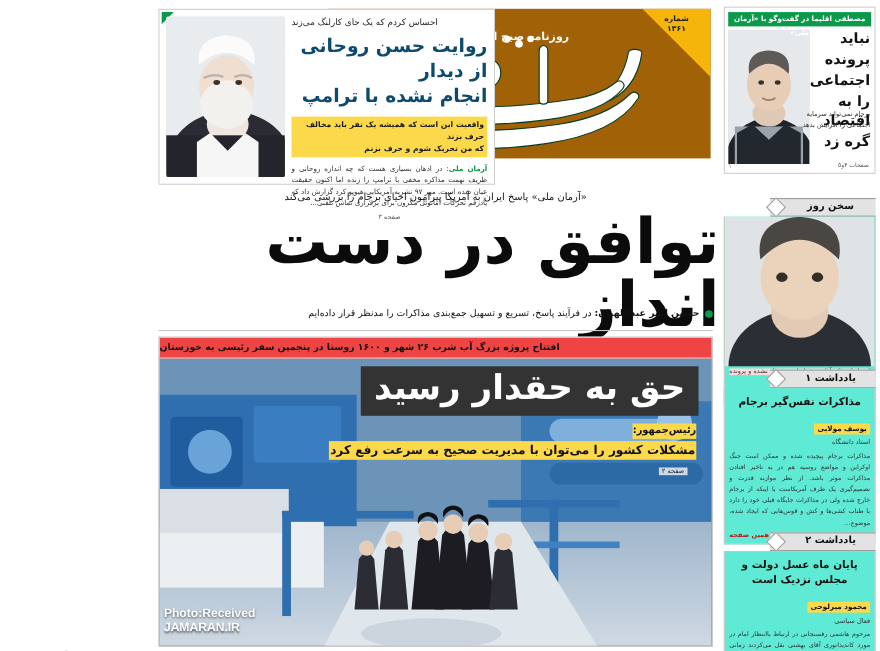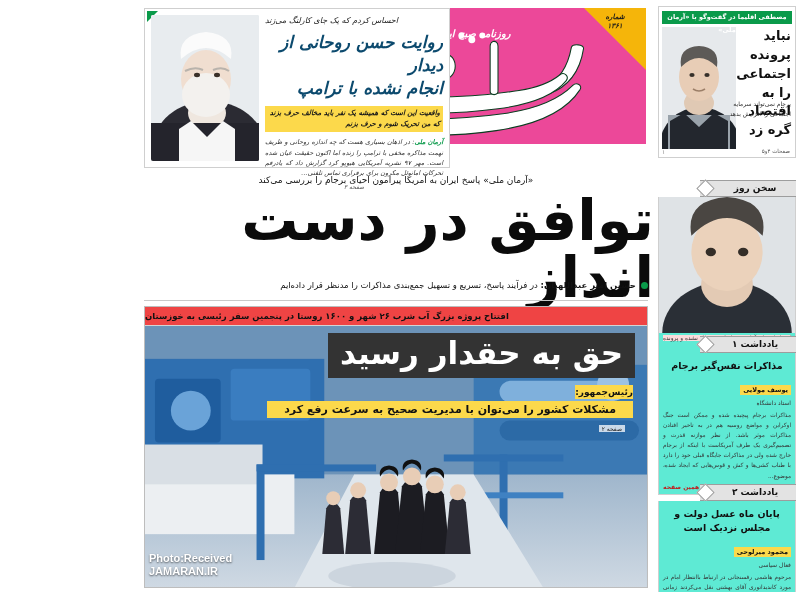--- a/index.html
+++ b/index.html
@@ -10,21 +10,21 @@
     direction:rtl;
   }
   .page{position:relative;width:800px;height:592px;background:#fff;}
 
   
   .rail-right{position:absolute;top:0;right:0;width:146px;height:592px;background:#fff;}
   .center-col{position:absolute;top:0;right:146px;width:516px;height:592px;}
   .rail-left{position:absolute;top:294px;left:0;width:138px;height:298px;background:#fff;}
 
   
-  .masthead{position:absolute;top:8px;right:8px;width:348px;height:136px;background:#ec4899;overflow:hidden;font-style:italic;}
+  .masthead{position:absolute;top:8px;right:8px;width:348px;height:136px;background:#a16207;overflow:hidden;}
   .mast-corner{position:absolute;top:0;right:0;width:0;height:0;
     border-top:62px solid #f5b50a;border-left:62px solid transparent;}
   .mast-issue{position:absolute;top:5px;right:6px;width:50px;text-align:center;color:#1a1a1a;
     font-size:7px;line-height:1.35;font-weight:bold;z-index:3;}
   .mast-sub{position:absolute;top:20px;left:0;right:0;text-align:center;color:#fff;font-size:10px;
     font-weight:bold;letter-spacing:.5px;}
   .mast-logo{position:absolute;top:12px;left:8px;right:52px;height:120px;
     display:flex;align-items:center;justify-content:center;}
   .mast-logo svg{width:100%;height:100%;}
   .mast-dates{position:absolute;left:10px;bottom:8px;text-align:left;color:#fff;line-height:1.45;}
@@ -34,21 +34,21 @@
   .mast-url{position:absolute;left:8px;bottom:-1px;color:#fff;font-size:12px;font-weight:bold;
     letter-spacing:.3px;direction:ltr;}
 
   
   .toplead{position:absolute;top:8px;left:6px;width:306px;height:160px;
     border:1px solid #cfcfcf;background:#fff;box-sizing:border-box;}
   .toplead .flag{position:absolute;top:2px;left:2px;width:0;height:0;
     border-top:11px solid #0a9a4a;border-right:11px solid transparent;}
   .tl-photo{position:absolute;top:6px;left:6px;width:108px;height:146px;
     border-radius:2px;overflow:hidden;background:#dfe4e8;}
-  .tl-body{position:absolute;top:6px;right:6px;left:120px;font-style:italic;}
+  .tl-body{position:absolute;top:6px;right:6px;left:120px;}
   .tl-kicker{font-size:8px;color:#222;text-align:left;margin-bottom:5px;line-height:1.4;}
   .tl-head{font-size:17px;font-weight:bold;color:#0c4a6e;line-height:1.34;text-align:right;
     letter-spacing:-.2px;}
   .tl-hl{background:#fcd94b;color:#1a1a1a;font-size:7px;font-weight:bold;line-height:1.55;
     padding:2px 3px;margin-top:7px;text-align:right;}
   .tl-lede{font-size:6.5px;color:#333;line-height:1.6;margin-top:5px;text-align:justify;}
   .tl-lede b{color:#0a9a4a;}
   .tl-page{font-size:6px;color:#555;text-align:center;margin-top:4px;}
 
   
@@ -68,21 +68,21 @@
     border:1px solid #bdbdbd;box-sizing:border-box;background:#fff;overflow:hidden;}
   .pb-cap{position:absolute;top:0;right:0;left:0;height:18px;line-height:18px;
     font-size:8.5px;font-weight:bold;color:#111;text-align:left;background:#ef4444;
     border-bottom:1px solid #d4d4d4;z-index:4;}
   .pb-img{position:absolute;top:18px;right:0;left:0;bottom:0;overflow:hidden;background:#2f6fa8;}
   .pb-title{position:absolute;top:26px;right:12px;background:#333333;color:#fff;
     font-size:31px;font-weight:bold;padding:3px 12px 6px;line-height:1.15;z-index:5;letter-spacing:-.5px;}
   .pb-k1{position:absolute;top:78px;right:14px;background:#fcd94b;color:#111;font-size:9px;
     font-weight:bold;padding:2px 0;z-index:5;}
   .pb-k2{position:absolute;top:94px;right:14px;background:#fcd94b;color:#111;font-size:11px;
-    font-weight:bold;padding:2px 17px;z-index:5;}
+    font-weight:bold;padding:2px 1px;z-index:5;}
   .pb-pg{position:absolute;top:118px;right:22px;font-size:6px;color:#fff;z-index:5;
     background:rgba(255,255,255,.75);color:#222;padding:0 3px;}
   .wmark{position:absolute;left:4px;bottom:8px;z-index:6;direction:ltr;color:#fff;
     font-family:"Liberation Sans",sans-serif;font-weight:bold;font-size:11px;line-height:1.25;
     text-shadow:0 1px 2px rgba(0,0,0,.6);}
 
   
   .r-top{position:absolute;top:6px;right:4px;width:138px;height:152px;
     border:1px solid #cfcfcf;box-sizing:border-box;overflow:hidden;background:#fff;}
   .r-top-bar{position:absolute;top:4px;right:3px;left:3px;height:13px;background:#0a9a4a;

